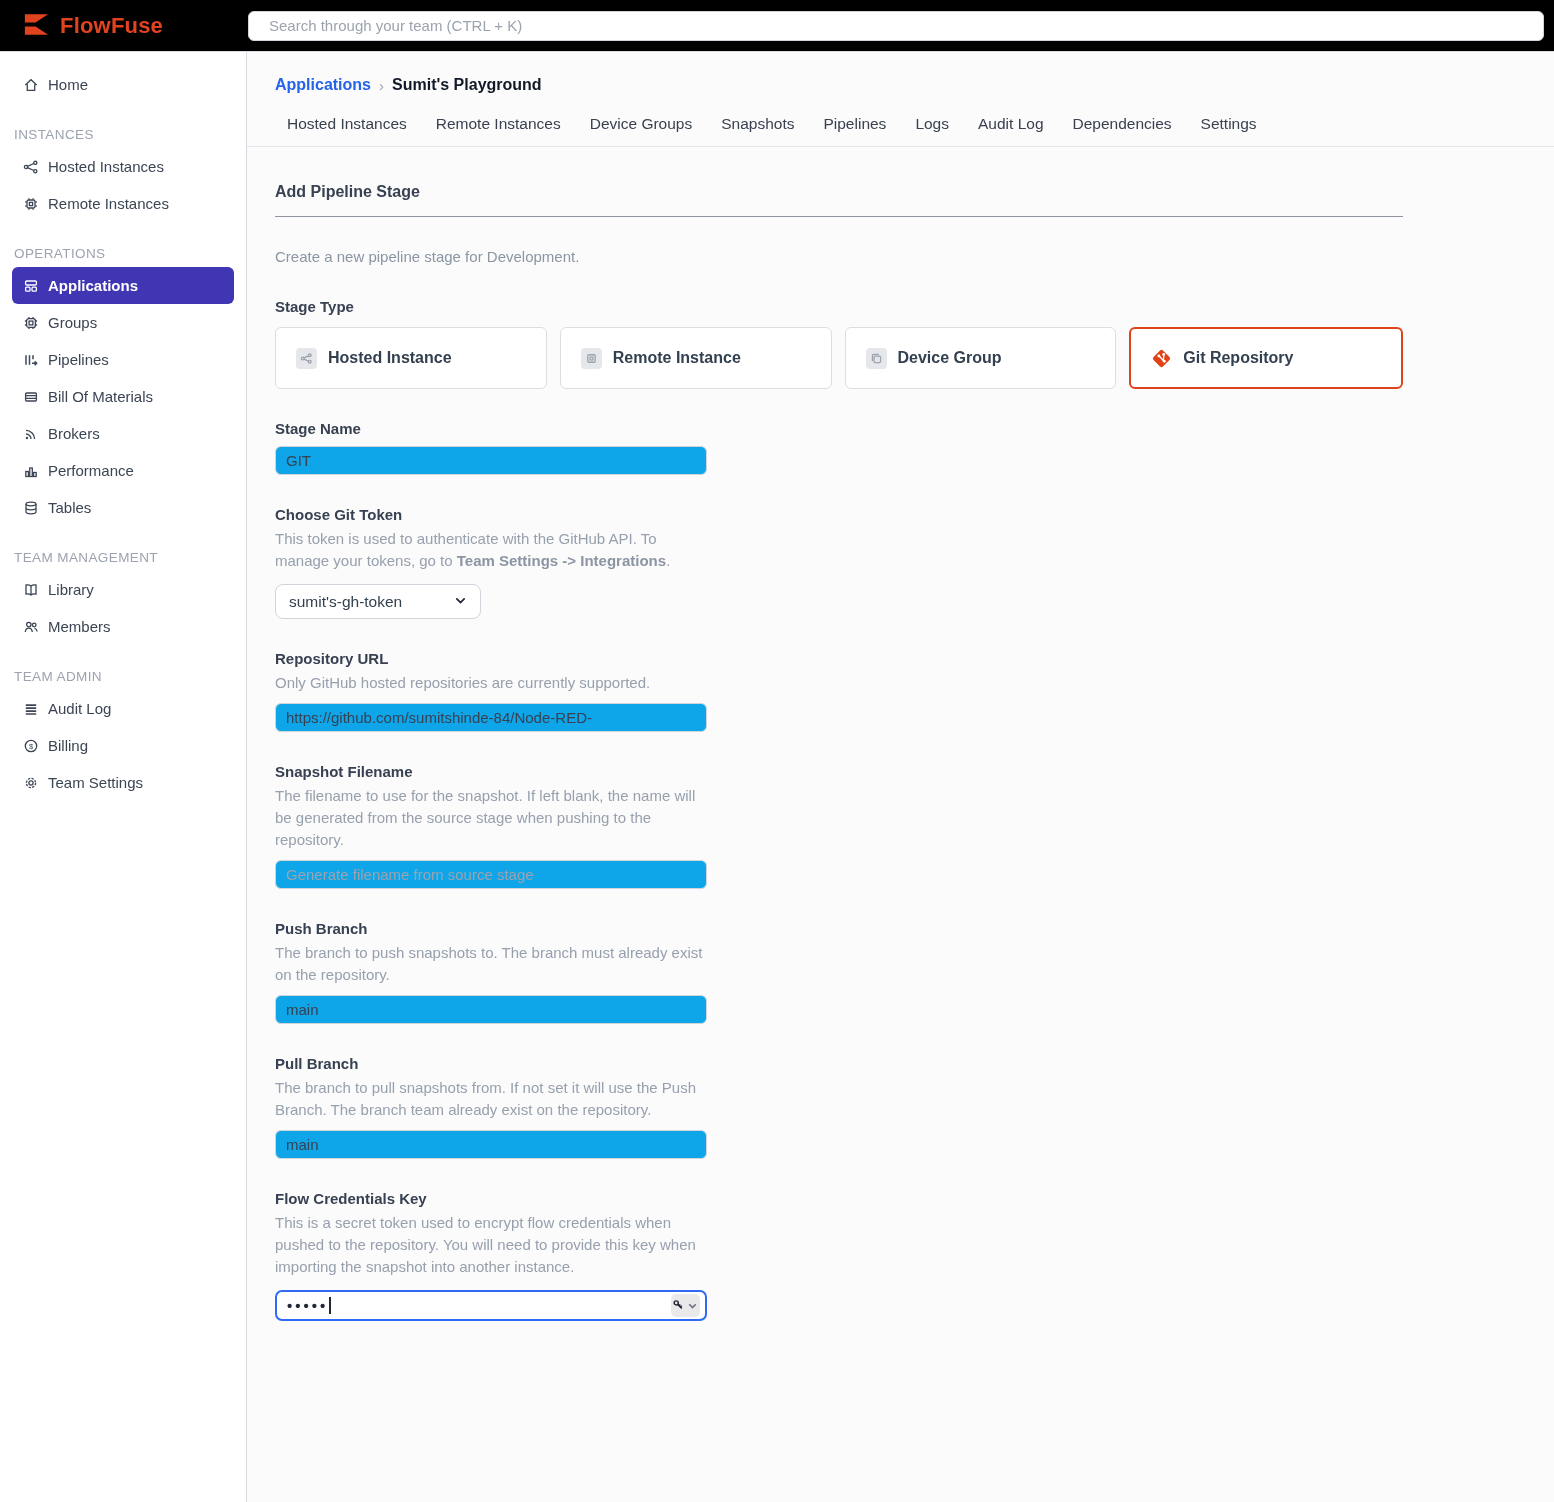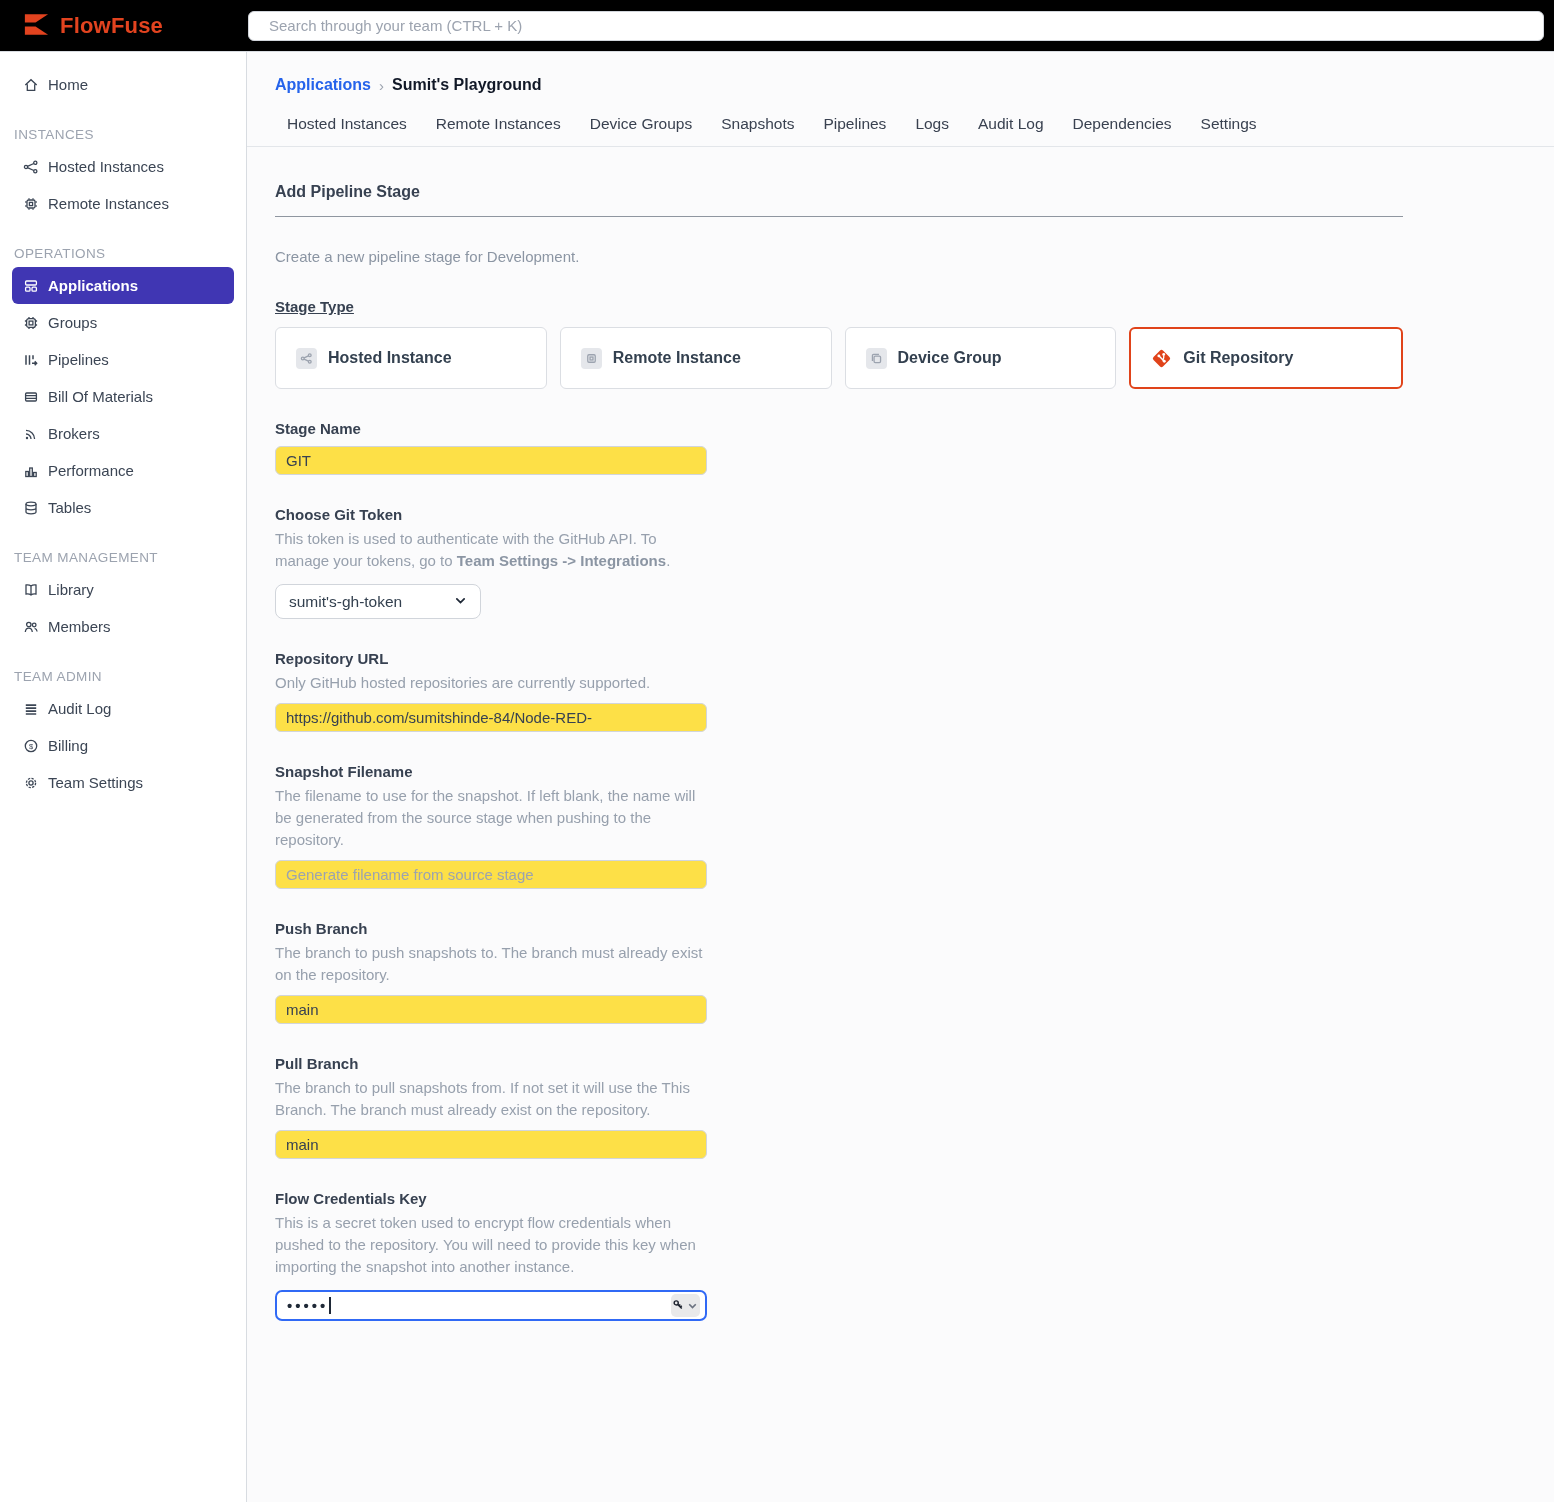--- a/index.html
+++ b/index.html
@@ -50,42 +50,42 @@
   .breadcrumb .sep { color:#9ca3af; font-weight:400; font-size:15px; }
   .breadcrumb .current { color:#111827; }
   .tabbar { display:flex; gap:29px; padding:21px 0 13px 40px; border-bottom:1px solid #e3e6ea; font-size:15.5px; color:#394150; }
   .tab { cursor:pointer; white-space:nowrap; }
   
   .form-wrap { padding:36px 0 40px 28px; max-width:1164px; }
   .form-title { font-size:16px; font-weight:700; color:#374151; }
   .form-divider { height:1px; background:#8f96a0; margin:15px 0 0; width:1128px; }
   .form-subtitle { margin-top:31px; color:#8b95a3; }
   .field-label { font-size:15px; font-weight:700; color:#374151; }
-  .stage-type-label { margin-top:33px;text-decoration:underline; }
+  .stage-type-label { margin-top:33px; }
   .stage-cards { display:flex; gap:13px; margin-top:12px; width:1128px; }
   .stage-card {
     flex:1; height:62px; background:#fff; border:1px solid #dbdee3; border-radius:6px;
     display:flex; align-items:center; gap:11px; padding:0 20px; cursor:pointer;
   }
   .stage-card.selected { border:2px solid #e0431a; }
   .card-icon {
     width:21px; height:21px; border-radius:4px; background:#e5e7eb;
     display:flex; align-items:center; justify-content:center; color:#9ca3af; flex:0 0 21px;
   }
   .card-icon svg { width:13px; height:13px; }
   .card-icon.git { background:transparent; }
   .card-icon.git svg { width:21px; height:21px; }
   .stage-card .card-label { font-size:16px; font-weight:600; color:#33404f; }
   .section { margin-top:31px; }
   .field-desc { color:#97a0ad; max-width:438px; margin-top:5px; line-height:22px; }
   .field-desc b { color:#8b95a3; }
   .text-input {
     display:block; width:432px; height:29px; margin-top:9px;
     border:1px solid #d1d5db; border-radius:6px; padding:0 10px;
-    font-size:15px; color:#374151; font-family:inherit; background:#fde047; outline:none;
+    font-size:15px; color:#374151; font-family:inherit; background:#0ea5e9; outline:none;
   }
   .text-input::placeholder { color:#9ca3af; }
   .select-box {
     margin-top:12px; width:206px; height:35px; border:1px solid #d1d5db; border-radius:8px;
     background:#fff; display:flex; align-items:center; justify-content:space-between;
     padding:0 13px; cursor:pointer; font-size:15.5px; color:#33404f;
   }
   .select-box svg { width:13px; height:13px; }
   .password-box {
     margin-top:12px; width:432px; height:31px; border:2px solid #3069f5; border-radius:7px;
@@ -377,21 +377,21 @@
     </div>
 
     <div class="section">
       <div class="field-label">Push Branch</div>
       <div class="field-desc">The branch to push snapshots to. The branch must already exist on the repository.</div>
       <input class="text-input" type="text" value="main" style="">
     </div>
 
     <div class="section">
       <div class="field-label">Pull Branch</div>
-      <div class="field-desc">The branch to pull snapshots from. If not set it will use the This Branch. The branch must already exist on the repository.</div>
+      <div class="field-desc">The branch to pull snapshots from. If not set it will use the Push Branch. The branch team already exist on the repository.</div>
       <input class="text-input" type="text" value="main" style="">
     </div>
 
     <div class="section">
       <div class="field-label">Flow Credentials Key</div>
       <div class="field-desc">This is a secret token used to encrypt flow credentials when pushed to the repository. You will need to provide this key when importing the snapshot into another instance.</div>
       <div class="password-box">
         <span class="password-dots">•••••</span>
         <span class="caret"></span>
         <span class="key-btn">

